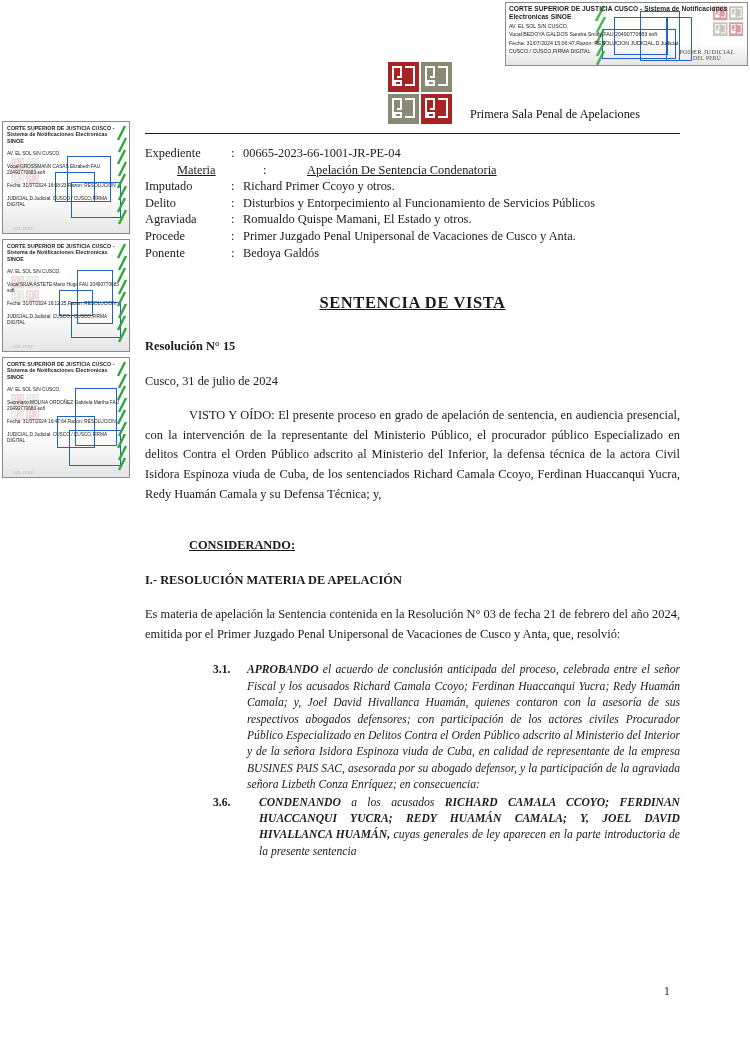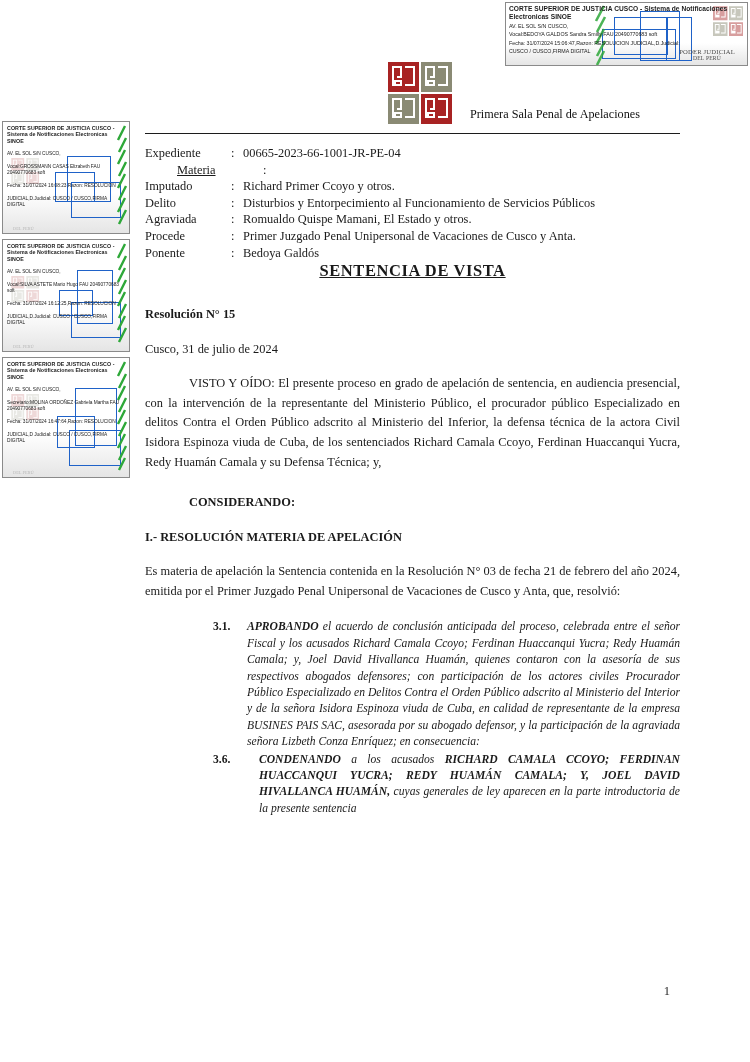--- a/index.html
+++ b/index.html
@@ -217,20 +217,21 @@
   .car-value.jst { text-align: justify; }
   .bold { font-weight: normal; }
   .uline { text-decoration: underline; margin-left: 32px; }
 
   .title-vista {
     text-align: center;
     font-size: 16.5px;
     font-weight: bold;
     letter-spacing: .6px;
     text-decoration: underline;
+    margin-top: 32px;
   }
   .resolucion {
     margin-top: 26px;
     font-size: 12.4px;
     font-weight: bold;
   }
   .fecha-linea {
     margin-top: 20px;
     font-size: 12.4px;
   }
@@ -238,23 +239,24 @@
   .para {
     margin-top: 17px;
     font-size: 12.4px;
     line-height: 19.6px;
     text-align: justify;
     text-justify: inter-word;
   }
   .para.indent { text-indent: 44px; }
 
   .heading-considerando {
-    margin-top: 23px;
+    margin-top: 34px;
     font-size: 12.4px;
     font-weight: bold;
+    text-decoration: underline;
     padding-left: 44px;
   }
   .heading-roman {
     margin-top: 20px;
     font-size: 12.4px;
     font-weight: bold;
   }
 
   .numlist { margin-top: 18px; padding-left: 68px; }
   .numitem {
@@ -504,20 +506,21 @@
 
       <div class="car-row">
         <div class="car-label bold">Expediente</div>
         <div class="car-colon bold">:</div>
         <div class="car-value bold">00665-2023-66-1001-JR-PE-04</div>
       </div>
 
       <div class="car-row">
         <div class="car-label bold uline">Materia</div>
         <div class="car-colon bold">:</div>
+        <div class="car-value bold uline">Apelación De Sentencia Condenatoria</div>
       </div>
 
       <div class="car-row">
         <div class="car-label">Imputado</div>
         <div class="car-colon">:</div>
         <div class="car-value">Richard Primer Ccoyo y otros.</div>
       </div>
 
       <div class="car-row">
         <div class="car-label">Delito</div>

